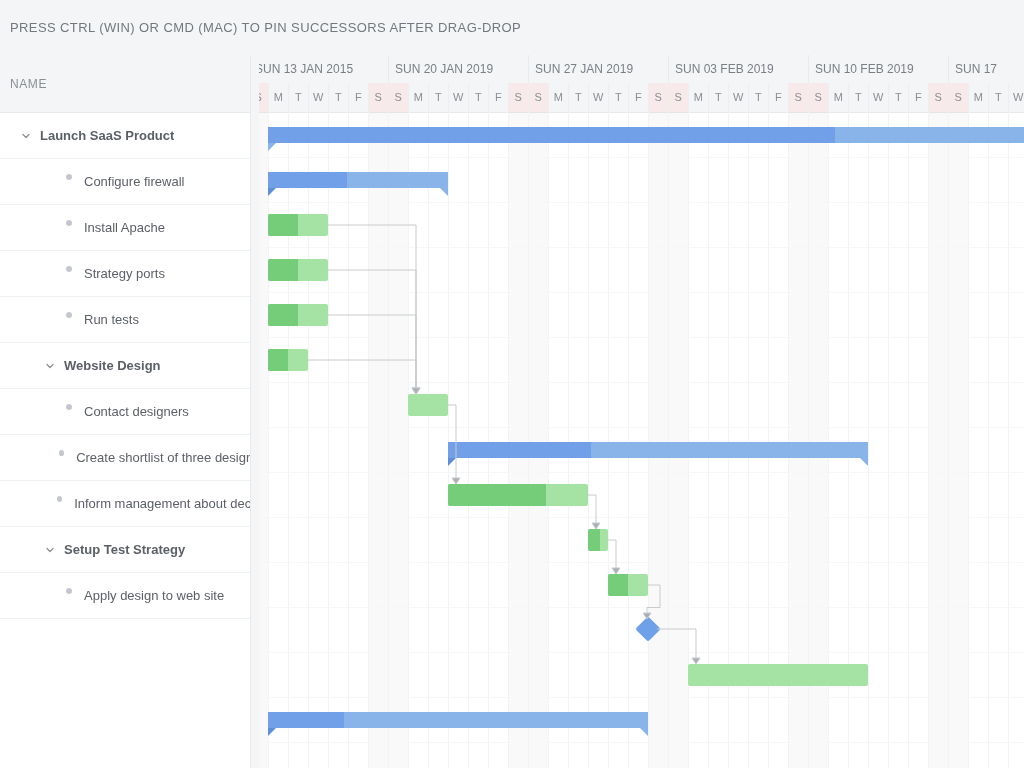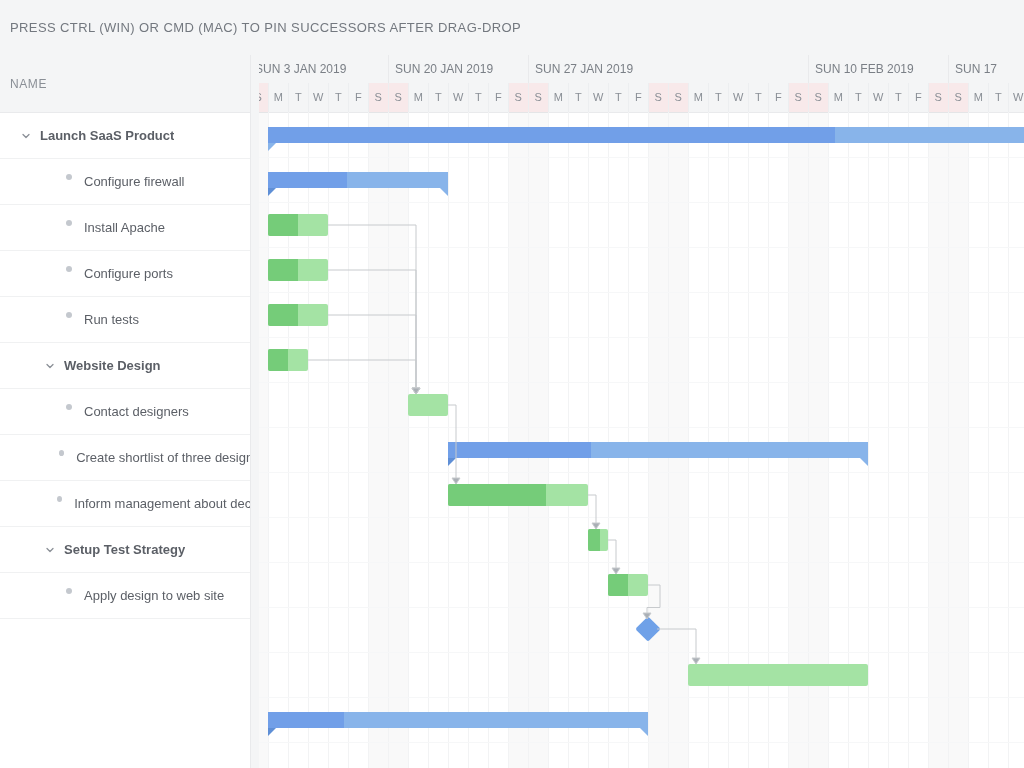--- a/index.html
+++ b/index.html
@@ -79,21 +79,21 @@
             <div class="tree-cell">
               <span class="indent-sp" style="width: 66px;"></span>
               <span class="bul"></span>
               <span class="lbl">Install Apache</span>
             </div>
           </div>
           <div class="row">
             <div class="tree-cell">
               <span class="indent-sp" style="width: 66px;"></span>
               <span class="bul"></span>
-              <span class="lbl">Configure ports</span>
+              <span class="lbl">Strategy ports</span>
             </div>
           </div>
           <div class="row">
             <div class="tree-cell">
               <span class="indent-sp" style="width: 66px;"></span>
               <span class="bul"></span>
               <span class="lbl">Run tests</span>
             </div>
           </div>
           <div class="row parent">
@@ -146,23 +146,24 @@
               <span class="lbl">Apply design to web site</span>
             </div>
           </div>
         </div>
     </div>
     <div class="splitter"></div>
     <div class="gantt">
       <div class="gantt-inner" id="gantt-inner">
         <div class="ghead">
           <div class="ghead-row1" id="ghead-weeks">
-              <div class="wk" style="left: 0px; width: 140px;">SUN 3 JAN 2019</div>
+              <div class="wk" style="left: 0px; width: 140px;">SUN 13 JAN 2015</div>
               <div class="wk" style="left: 140px; width: 140px;">SUN 20 JAN 2019</div>
               <div class="wk" style="left: 280px; width: 140px;">SUN 27 JAN 2019</div>
+              <div class="wk" style="left: 420px; width: 140px;">SUN 03 FEB 2019</div>
               <div class="wk" style="left: 560px; width: 140px;">SUN 10 FEB 2019</div>
               <div class="wk" style="left: 700px; width: 140px;">SUN 17</div>
             </div>
           <div class="ghead-row2" id="ghead-days">
               <div class="dc we" style="left: 0px; width: 20px;">S</div>
               <div class="dc" style="left: 20px; width: 20px;">M</div>
               <div class="dc" style="left: 40px; width: 20px;">T</div>
               <div class="dc" style="left: 60px; width: 20px;">W</div>
               <div class="dc" style="left: 80px; width: 20px;">T</div>
               <div class="dc" style="left: 100px; width: 20px;">F</div>

